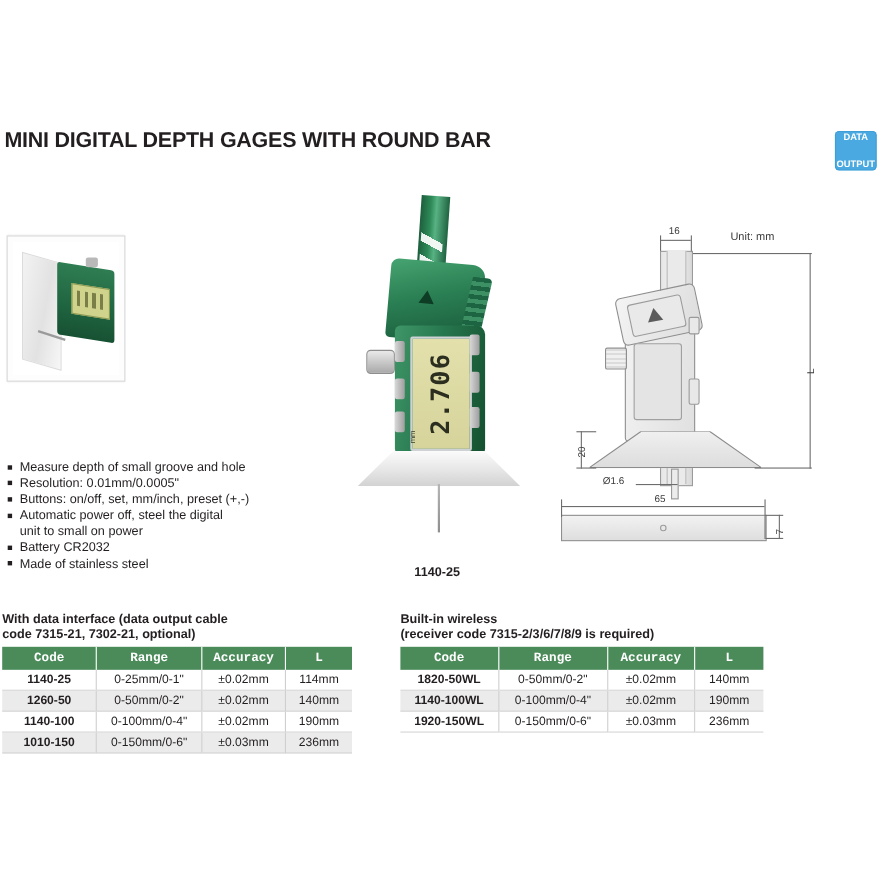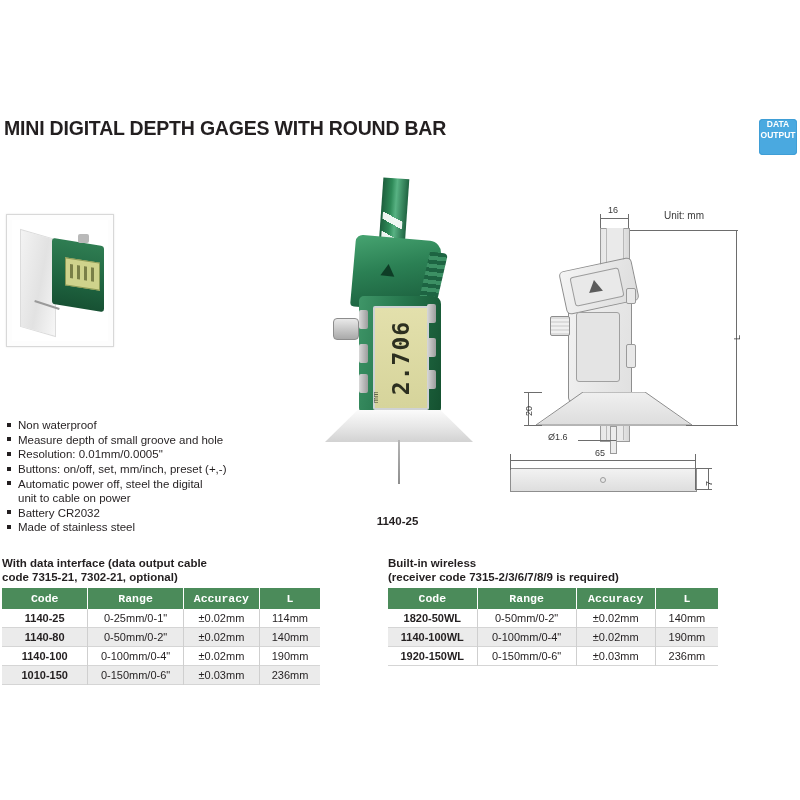--- a/index.html
+++ b/index.html
@@ -14,21 +14,21 @@
   .title{
     position:absolute;left:4px;top:117px;
     font-size:19.5px;font-weight:bold;letter-spacing:-0.2px;
     color:#231f20;white-space:nowrap;
   }
 
   
   .badge{
     position:absolute;left:759px;top:119px;width:38px;height:36px;
     background:#4aa9e0;border-radius:4px;
-    display:flex;flex-direction:column;align-items:center;justify-content:flex-start;
+    display:flex;flex-direction:column;align-items:center;justify-content:space-between;
     color:#ffffff;font-size:8.5px;font-weight:bold;line-height:11px;
     box-shadow:0 0 0 1px #3f9ed6 inset;
   }
   .badge span{display:block;}
 
   
   .inset{
     position:absolute;left:6px;top:214px;width:106px;height:131px;
     background:#fdfdfd;border:1px solid #d8d8d8;
     box-shadow:0 0 2px rgba(0,0,0,.10);
@@ -213,21 +213,21 @@
          border:1px solid #9a9a9a;background:#ececec;}
   
   .d-plate{position:absolute;left:10px;top:272px;width:185px;height:22px;
            border:1px solid #8e8e8e;background:linear-gradient(180deg,#f2f2f2,#dedede);}
   .d-plate-hole{position:absolute;left:100px;top:281px;width:4px;height:4px;
            border:1px solid #9c9c9c;border-radius:50%;background:#e8e8e8;}
 
   
   .tbl-wrap{position:absolute;}
   .tbl-wrap.left{left:2px;top:557px;width:318px;}
-  .tbl-wrap.right{left:388px;top:557px;width:330px;}
+  .tbl-wrap.right{left:364px;top:557px;width:330px;}
   .tbl-title{
     font-size:11.5px;font-weight:bold;line-height:13.5px;color:#231f20;margin-bottom:4px;
   }
   table.spec{
     border-collapse:collapse;width:100%;font-size:11px;
   }
   table.spec th{
     background:#4b8b5a;color:#ffffff;font-weight:bold;font-size:11.5px;
     padding:4px 6px;border-right:1px solid #ffffff;text-align:center;font-family:Liberation Mono, monospace;
   }
@@ -264,38 +264,34 @@
       <div class="ip-body"></div>
       <div class="ip-lcd"></div>
       <div class="ip-knob"></div>
       <div class="ip-rod"></div>
     </div>
   </div>
 
   <div class="features">
     <div class="feat">
       <span class="bullet"></span>
-      <span>Non waterproof</span>
-    </div>
-    <div class="feat">
-      <span class="bullet"></span>
       <span>Measure depth of small groove and hole</span>
     </div>
     <div class="feat">
       <span class="bullet"></span>
       <span>Resolution: 0.01mm/0.0005"</span>
     </div>
     <div class="feat">
       <span class="bullet"></span>
       <span>Buttons: on/off, set, mm/inch, preset (+,-)</span>
     </div>
     <div class="feat">
       <span class="bullet"></span>
       <span>Automatic power off, steel the digital</span>
-      <span class="cont">unit to cable on power</span>
+      <span class="cont">unit to small on power</span>
     </div>
     <div class="feat">
       <span class="bullet"></span>
       <span>Battery CR2032</span>
     </div>
     <div class="feat">
       <span class="bullet"></span>
       <span>Made of stainless steel</span>
     </div>
   </div>
@@ -391,21 +387,21 @@
         </tr>
       </thead>
       <tbody>
         <tr>
           <td class="code">1140-25</td>
           <td>0-25mm/0-1"</td>
           <td>±0.02mm</td>
           <td>114mm</td>
         </tr>
         <tr>
-          <td class="code">1140-80</td>
+          <td class="code">1260-50</td>
           <td>0-50mm/0-2"</td>
           <td>±0.02mm</td>
           <td>140mm</td>
         </tr>
         <tr>
           <td class="code">1140-100</td>
           <td>0-100mm/0-4"</td>
           <td>±0.02mm</td>
           <td>190mm</td>
         </tr>

